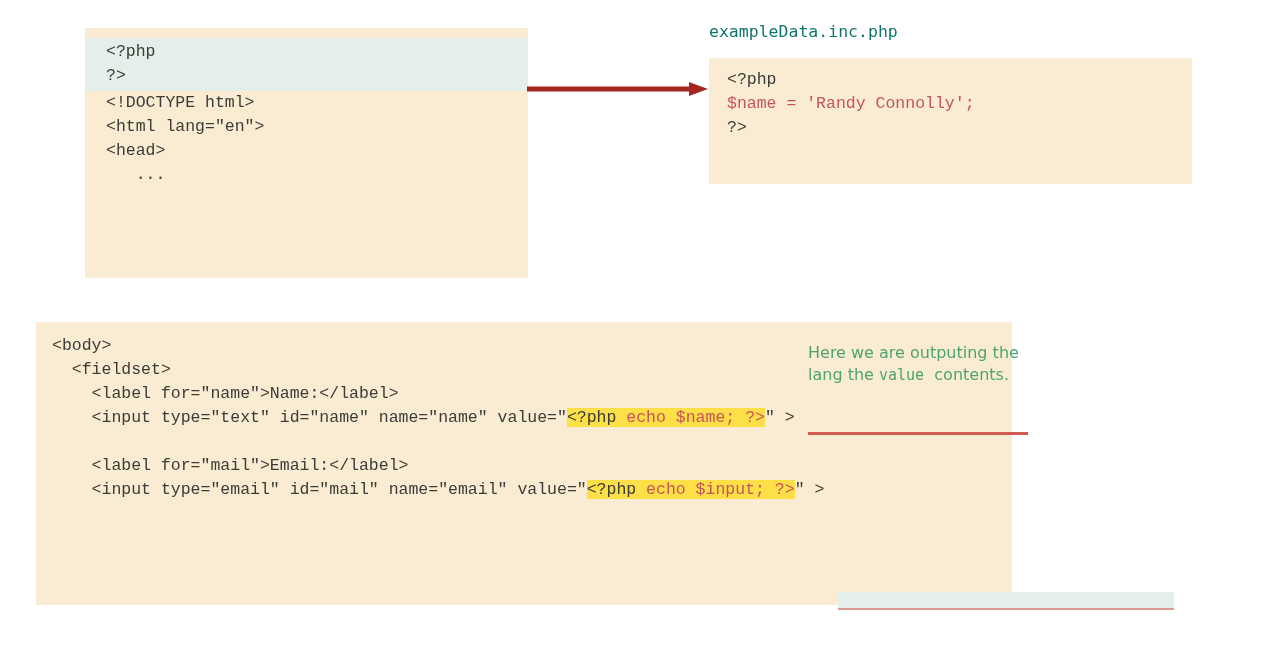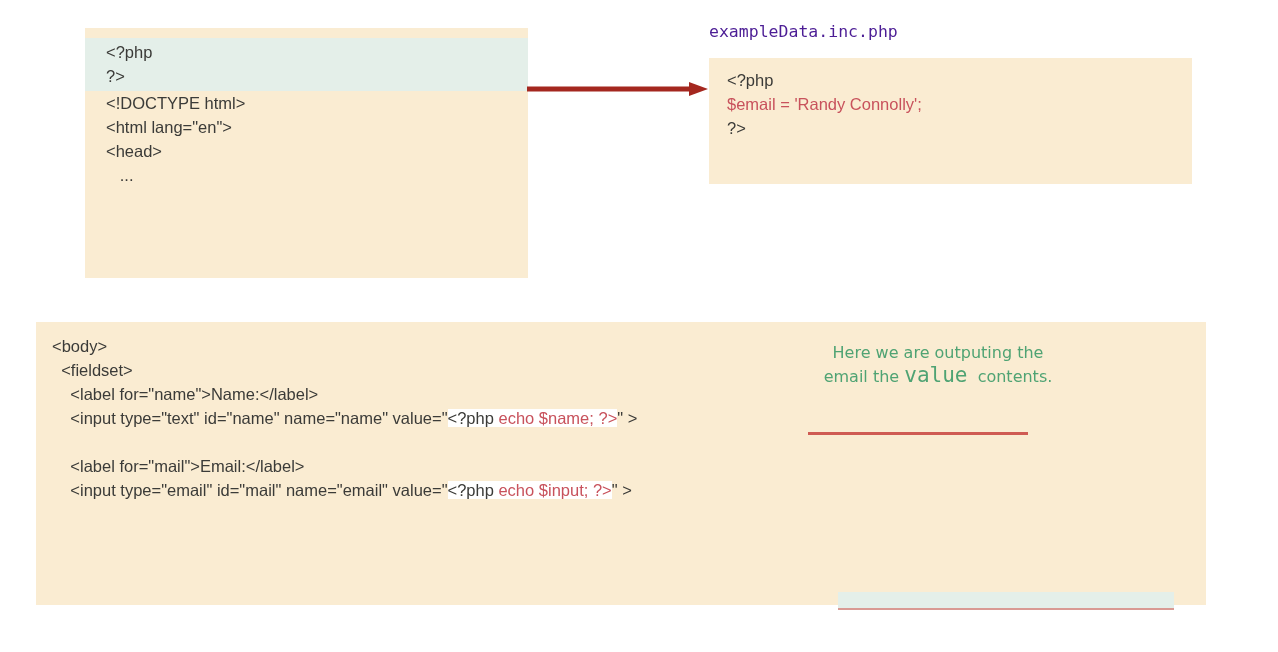--- a/index.html
+++ b/index.html
@@ -15,32 +15,32 @@
     overflow: hidden;
   }
 
   
   .code-block {
     position: absolute;
     background: #faecd2;
     box-sizing: border-box;
   }
   .code-line {
-    font-family: Liberation Sans, sans-serif;
+    font-family: Liberation Mono, monospace;
     font-size: 16.5px;
     line-height: 24px;
     color: #3b3b38;
     white-space: pre;
     letter-spacing: 0px;
   }
   .php {            
     color: #c8525c;
   }
   .hl {             
-    background: #ffffff;
+    background: #fde047;
     margin-top: 11px;
   }
 
   
   #block-include {
     left: 85px;
     top: 28px;
     width: 443px;
     height: 250px;
     padding: 10px 0 0 0;
@@ -52,21 +52,21 @@
   #block-include .code-line { padding-left: 21px; }
 
   
   #filename-label {
     position: absolute;
     left: 709px;
     top: 20px;
     font-family: "DejaVu Sans Mono", monospace;
     font-size: 16.5px;
     line-height: 24px;
-    color: #4c1d95;
+    color: #0f766e;
     white-space: pre;
   }
   #block-exampledata {
     left: 709px;
     top: 58px;
     width: 483px;
     height: 126px;
     padding: 10px 0 0 0;
   }
   #block-exampledata .code-line { padding-left: 18px; }
@@ -77,21 +77,21 @@
     left: 527px;
     top: 81px;
     width: 182px;
     height: 16px;
   }
 
   
   #block-form {
     left: 36px;
     top: 322px;
-    width: 1170px;
+    width: 976px;
     height: 283px;
     padding: 12px 0 0 0;
   }
   #block-form .code-line { padding-left: 16px; }
   #block-form .spacer { height: 24px; }
 
   
   #overhang {
     position: absolute;
     left: 838px;
@@ -108,32 +108,31 @@
     height: 2px;
     background: #d99a93;
   }
 
   
   #annotation {
     position: absolute;
     left: 808px;
     top: 342px;
     width: 260px;
-    text-align: center;
   }
   .note-line {
     font-family: "DejaVu Sans", sans-serif;
     font-size: 16px;
     line-height: 22px;
     color: #4fa373;
     white-space: pre;
   }
   .note-mono {
     font-family: "DejaVu Sans Mono", monospace;
-    font-size: 21px;
+    font-size: 15px;
     color: #4fa373;
     margin-top: 28px;
   }
   #note-underline {
     position: absolute;
     left: 808px;
     top: 432px;
     width: 220px;
     height: 2.5px;
     background: #cf5b53;
@@ -157,21 +156,21 @@
   <svg width="182" height="16" viewBox="0 0 182 16">
     <line x1="0" y1="8" x2="166" y2="8" stroke="#a4271f" stroke-width="5"></line>
     <polygon points="162,1 181,8 162,15" fill="#a4271f"></polygon>
   </svg>
 </div>
 
 <div id="filename-label">exampleData.inc.php</div>
 
 <div class="code-block" id="block-exampledata">
   <div class="code-line">&lt;?php</div>
-  <div class="code-line php">$email = 'Randy Connolly';</div>
+  <div class="code-line php">$name = 'Randy Connolly';</div>
   <div class="code-line">?&gt;</div>
 </div>
 
 <div class="code-block" id="block-form">
   <div class="code-line">&lt;body&gt;</div>
   <div class="code-line">  &lt;fieldset&gt;</div>
   <div class="code-line">    &lt;label for="name"&gt;Name:&lt;/label&gt;</div>
 
   <div class="code-line"><span>    &lt;input type="text" id="name" name="name" value="</span><span class="hl"><span>&lt;?php </span><span class="php">echo $name;</span><span class="php"> ?&gt;</span></span><span>" &gt;</span></div>
 
@@ -180,15 +179,15 @@
   <div class="code-line">    &lt;label for="mail"&gt;Email:&lt;/label&gt;</div>
 
   <div class="code-line"><span>    &lt;input type="email" id="mail" name="email" value="</span><span class="hl"><span>&lt;?php </span><span class="php">echo $input;</span><span class="php"> ?&gt;</span></span><span>" &gt;</span></div>
 </div>
 
 <div id="overhang"></div>
 <div id="overhang-underline"></div>
 
 <div id="annotation">
   <div class="note-line">Here we are outputing the</div>
-  <div class="note-line"><span>email the </span><span class="note-mono">value</span><span>  contents.</span></div>
+  <div class="note-line"><span>lang the </span><span class="note-mono">value</span><span>  contents.</span></div>
 </div>
 <div id="note-underline"></div>
 
 </body></html>

